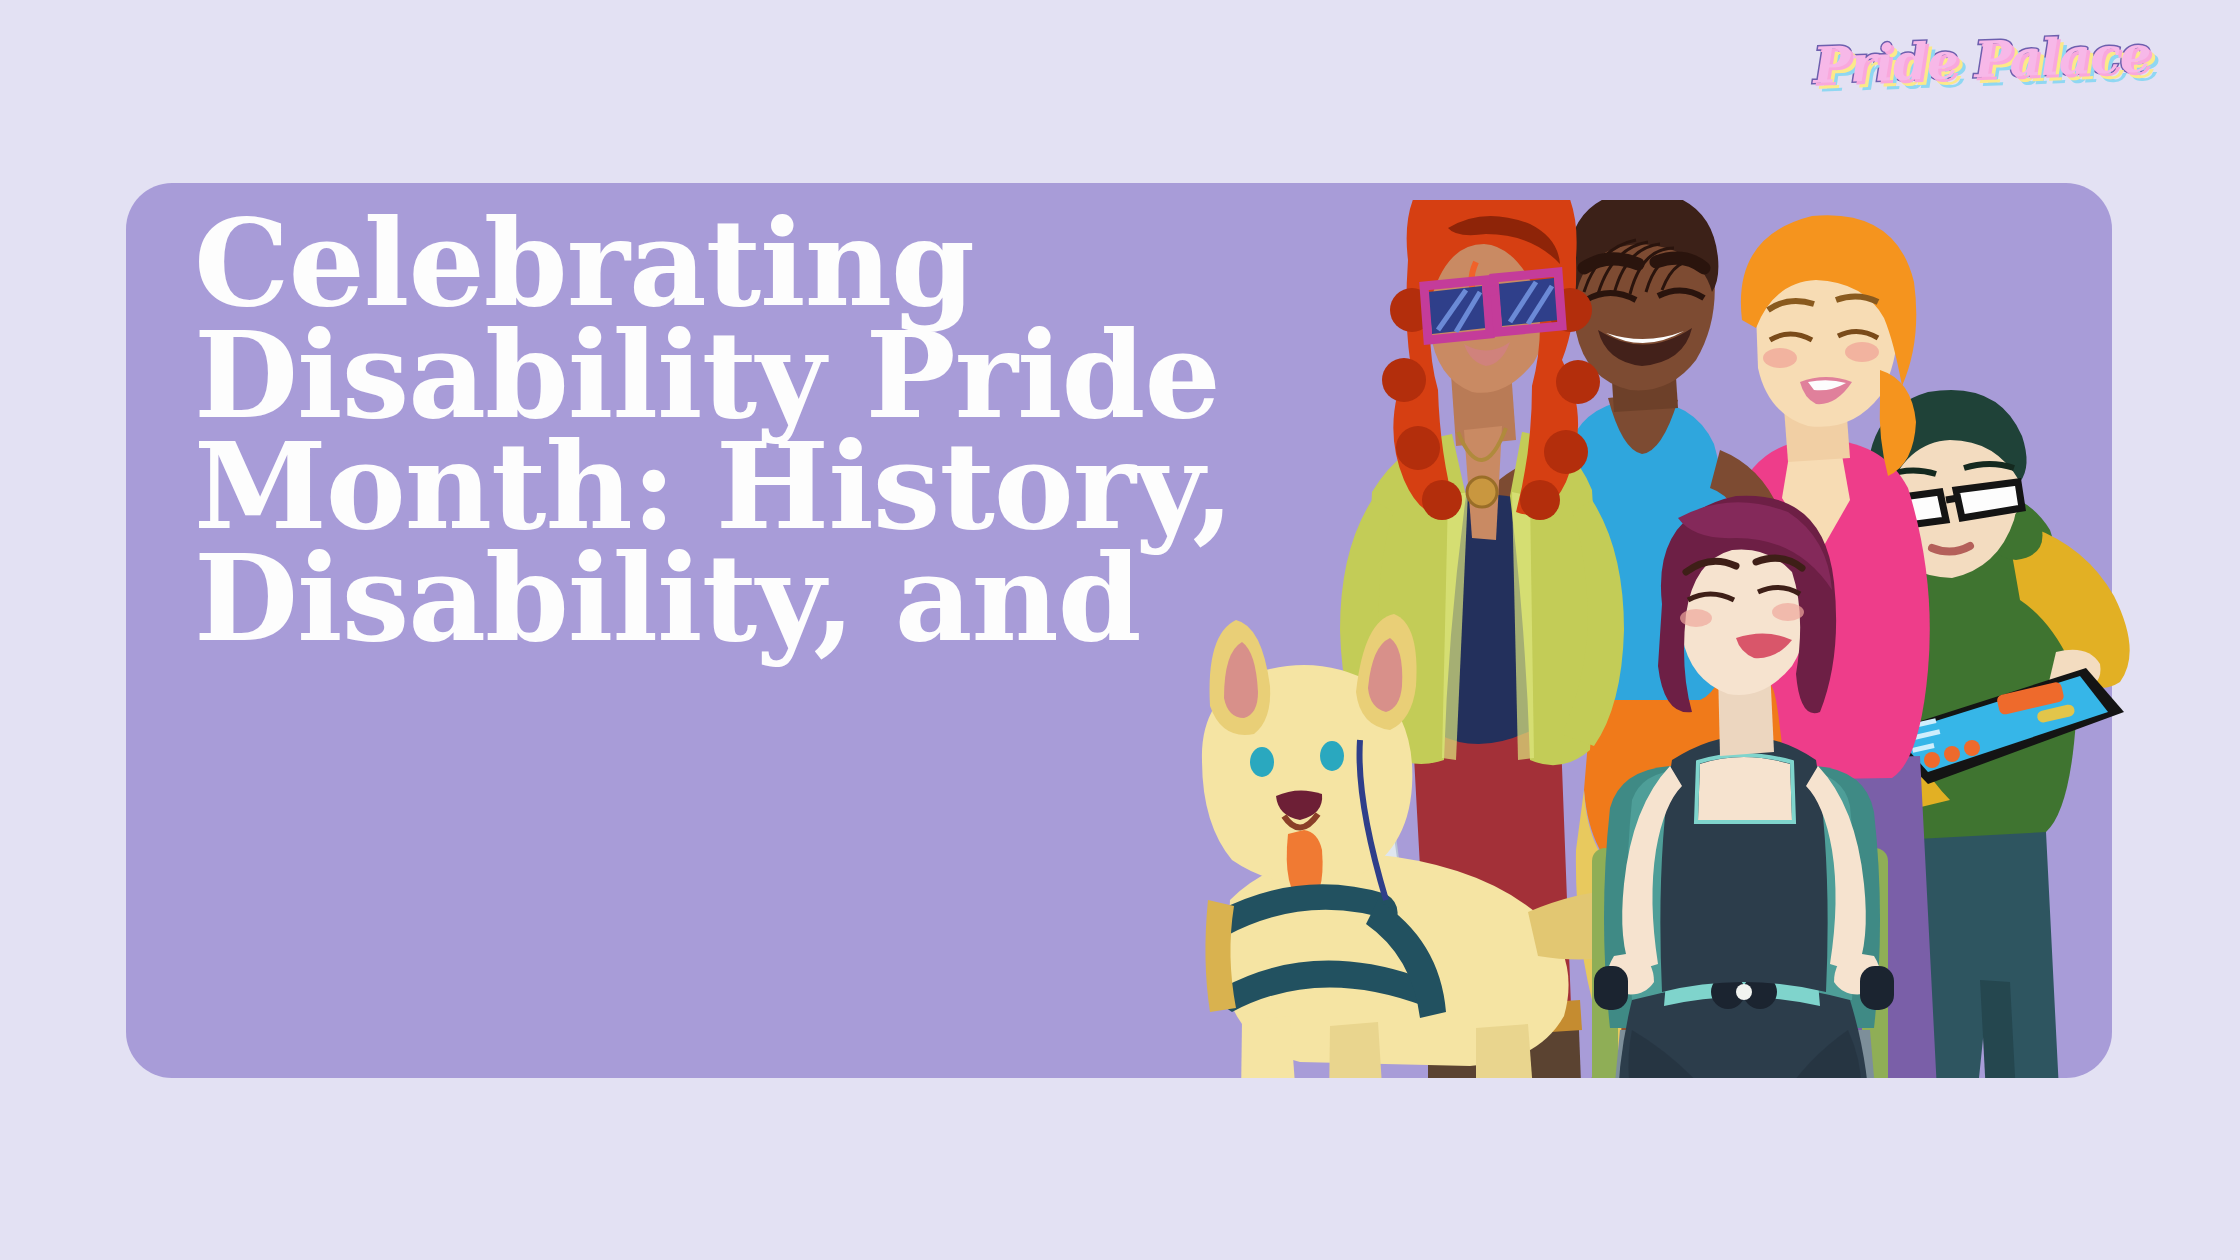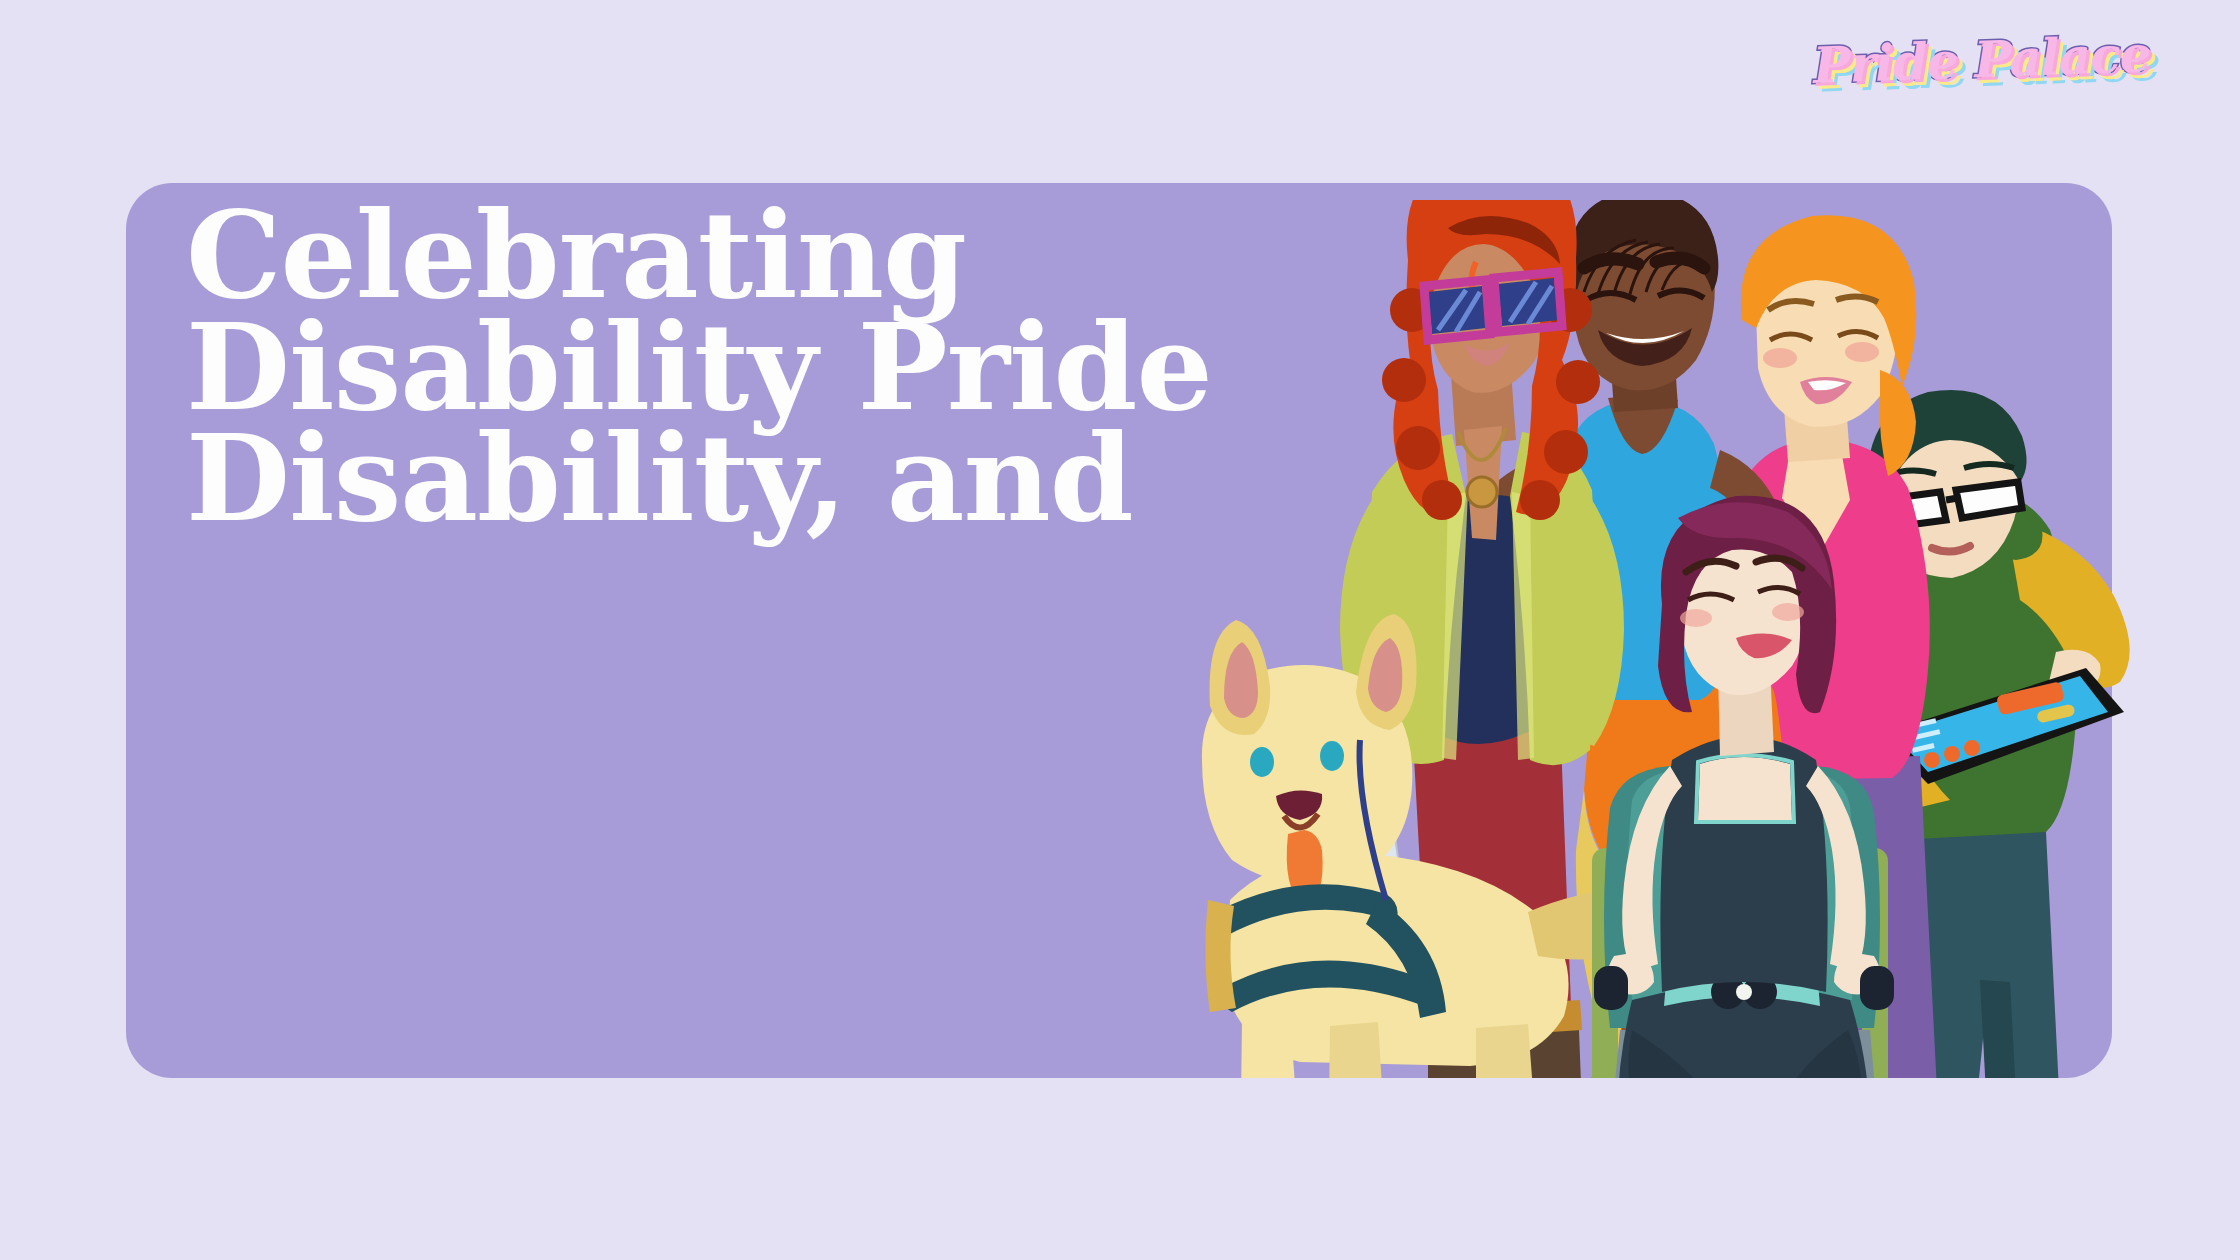--- a/index.html
+++ b/index.html
@@ -37,21 +37,21 @@
     background:#a89cd8;border-radius:46px;
   }
   .title{
     position:absolute;left:60px;top:16px;width:1060px;
     color:#fdfdfd;
     font-family:"DejaVu Serif",serif;
     font-weight:700;
     font-size:120px;
     line-height:0.93;
     letter-spacing:-1px;
-    margin:0;
+    margin:8px;
   }
   .title .ln{display:block;white-space:nowrap;}
 
   
   .illustration{
     position:absolute;left:1180px;top:200px;width:1060px;height:1060px;
   }
   .illustration svg{display:block;width:100%;height:100%;}
   .floor{
     position:absolute;left:1180px;top:1078px;width:1060px;height:182px;
@@ -64,20 +64,21 @@
 <div id="stage">
 
   <div class="brand">
     <span class="brand-word">Pride Palace</span>
   </div>
 
   <div class="card">
     <h1 class="title">
       <span class="ln">Celebrating</span>
       <span class="ln">Disability Pride</span>
+      <span class="ln">Month: History,</span>
       <span class="ln">Disability, and</span>
     </h1>
   </div>
 
   <div class="illustration">
     <svg viewBox="0 0 1060 1060" xmlns="http://www.w3.org/2000/svg">
       <defs>
         <clipPath id="cardclip">
             <rect x="0" y="0" width="932" height="878" rx="0"></rect>
           </clipPath>

